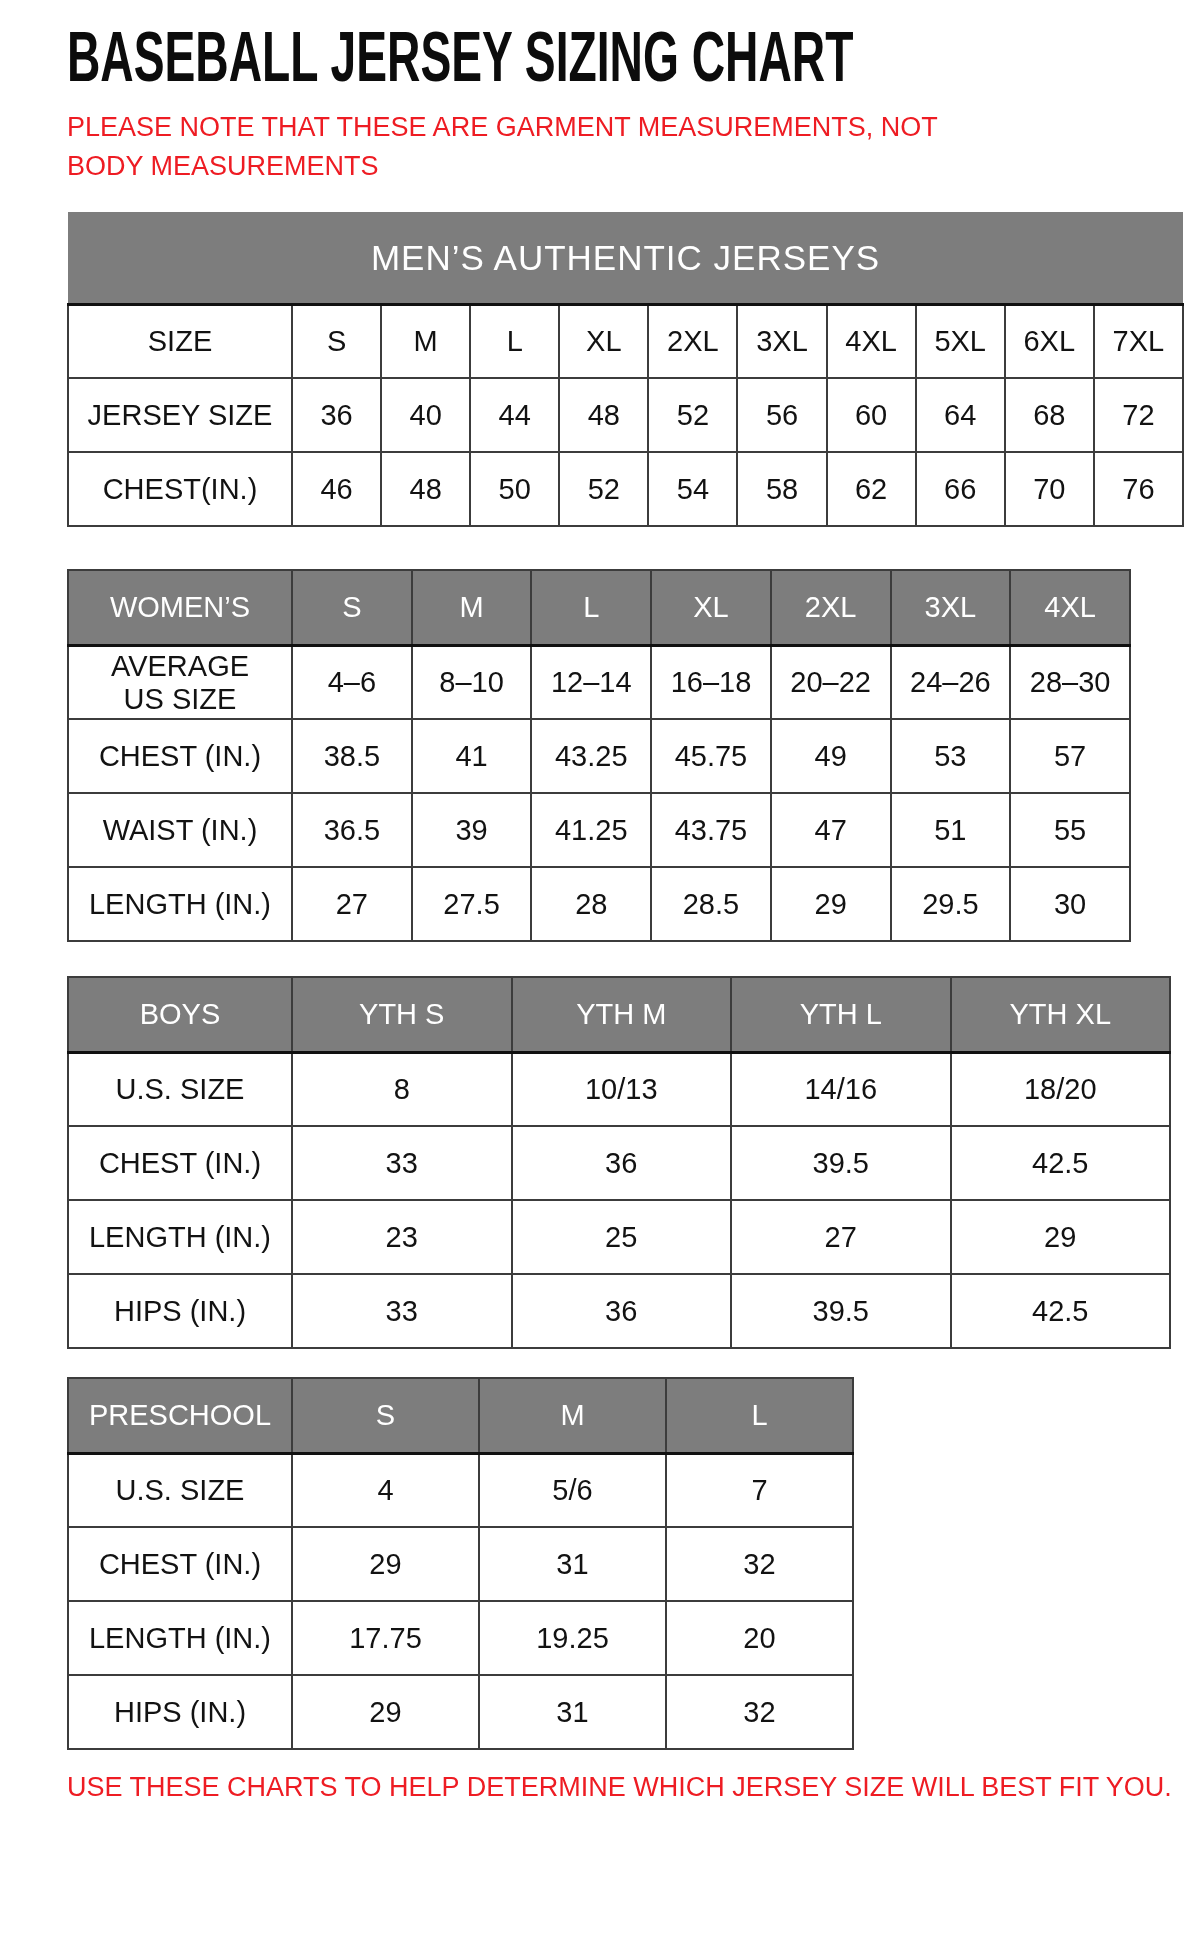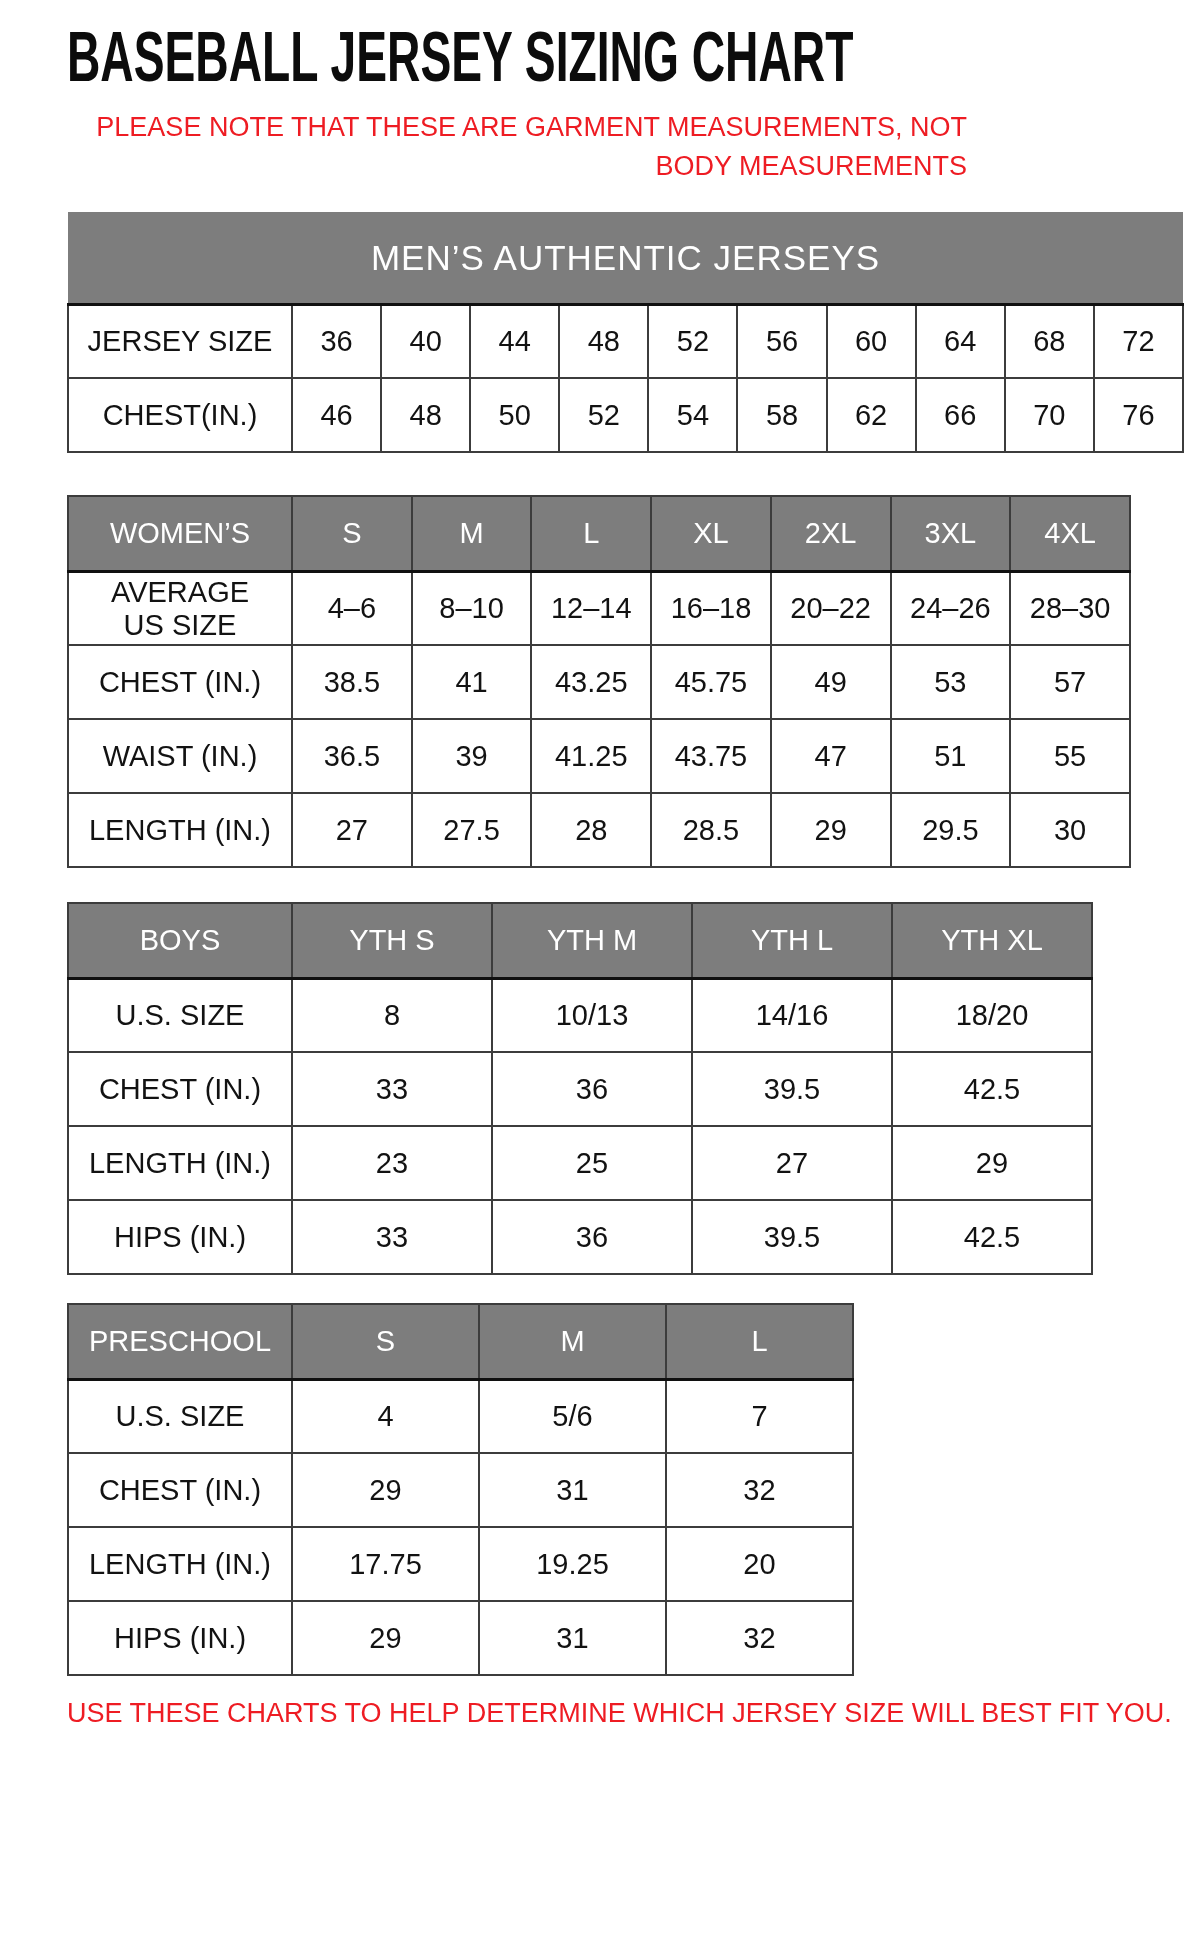--- a/index.html
+++ b/index.html
@@ -23,21 +23,20 @@
     transform-origin: left top;
     letter-spacing: 0px;
   }
 
   .note {
     margin-top: 16px;
     max-width: 900px;
     color: var(--accent-red, #ee1c23);
     font-size: 27px;
     line-height: 1.45;
-    text-align: right;
   }
 
   .size-table {
     border-collapse: collapse;
     table-layout: fixed;
     text-align: center;
     border-radius: 31px;
   }
   .size-table td, .size-table th {
     border: 2px solid #3c3c3c;
@@ -57,21 +56,21 @@
 
   .mens { width: 1117px; margin-top: 26px; }
   .mens thead th.banner {
     border-left: none; border-right: none; border-top: none;
     height: 92px;
     font-size: 35px;
     letter-spacing: 1px;
   }
 
   .womens { width: 1064px; margin-top: 42px; }
-  .boys { width: 1026px; margin-top: 34px; }
+  .boys { width: 1104px; margin-top: 34px; }
   .preschool { width: 787px; margin-top: 28px; }
 
   .footer {
     margin-top: 22px;
     color: var(--accent-red, #ee1c23);
     font-size: 27px;
     white-space: nowrap;
   }
 </style>
 </head>
@@ -87,20 +86,33 @@
     <colgroup>
         <col class="label-w">
         <col span="10">
       </colgroup>
     <thead>
       <tr>
         <th class="banner" colspan="11">MEN’S AUTHENTIC JERSEYS</th>
       </tr>
     </thead>
     <tbody>
+        <tr>
+          <td class="label-col">SIZE</td>
+          <td>S</td>
+          <td>M</td>
+          <td>L</td>
+          <td>XL</td>
+          <td>2XL</td>
+          <td>3XL</td>
+          <td>4XL</td>
+          <td>5XL</td>
+          <td>6XL</td>
+          <td>7XL</td>
+        </tr>
         <tr>
           <td class="label-col">JERSEY SIZE</td>
           <td>36</td>
           <td>40</td>
           <td>44</td>
           <td>48</td>
           <td>52</td>
           <td>56</td>
           <td>60</td>
           <td>64</td>

